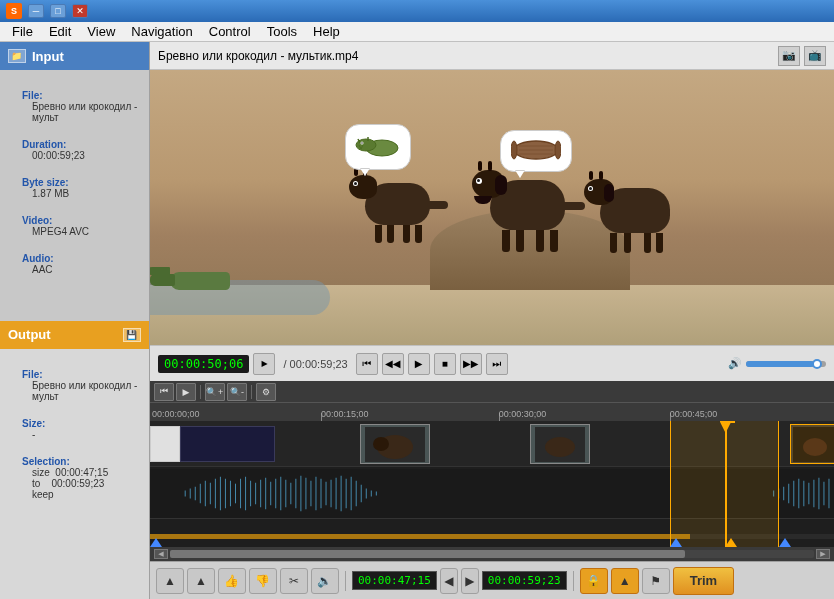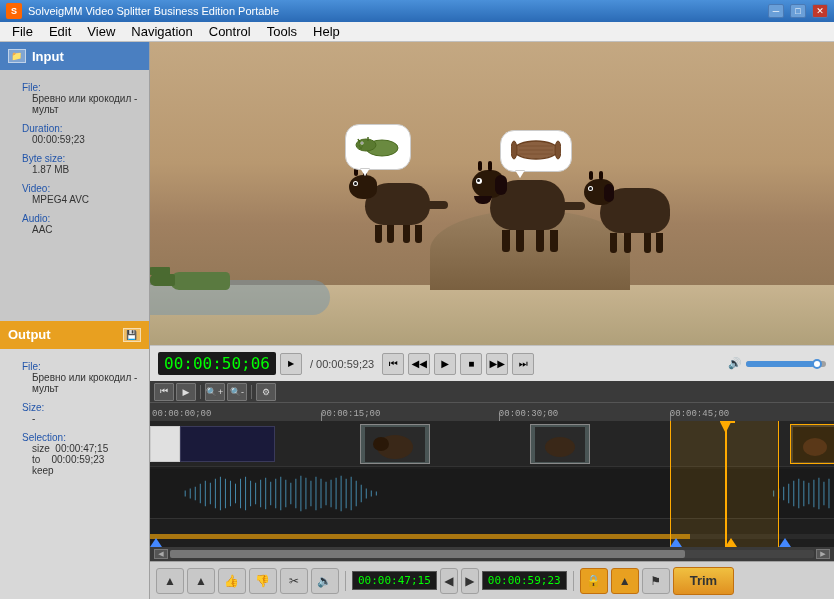--- a/index.html
+++ b/index.html
@@ -97,22 +97,22 @@
     .panel-content {
       padding: 4px 6px;
       font-size: 10px;
       color: #333;
       flex: 1;
     }
     .panel-content.output { background: #d8d8d8; }
 
     .info-label {
       color: #2255aa;
-      font-weight: normal;
-      margin-top: 8px;
+      font-weight: bold;
+      margin-top: 16px;
       display: block;
       padding-left: 16px;
     }
     .info-value {
       color: #333;
       display: block;
       font-size: 10px;
       padding-left: 26px;
     }
 
@@ -206,21 +206,21 @@
       display: flex;
       align-items: center;
       padding: 0 8px;
       gap: 4px;
       border-top: 1px solid #c0c0c0;
     }
     .time-display {
       background: #1a1a1a;
       color: #00ff00;
       font-family: monospace;
-      font-size: 16px;
+      font-size: 12px;
       padding: 2px 6px;
       border-radius: 2px;
       min-width: 80px;
     }
     .ctrl-btn {
       width: 22px; height: 22px;
       background: #d0d0d0;
       border: 1px solid #a0a0a0;
       border-radius: 2px;
       cursor: pointer;
@@ -280,21 +280,20 @@
     .tl-sep { width: 1px; height: 14px; background: #666; margin: 0 2px; }
 
     
     #timeline-ruler {
       height: 18px;
       background: #3a3a3a;
       display: flex;
       align-items: flex-end;
       padding: 0 0 2px 0;
       position: relative;
-      font-family: Liberation Mono, monospace;
     }
     .ruler-mark {
       position: absolute;
       bottom: 2px;
       font-size: 9px;
       color: #aaa;
     }
 
     
     #tracks {
@@ -389,21 +388,20 @@
     
     .waveform-svg { width: 100%; height: 100%; }
   </style>
 </head>
 <body>
 
 <div id="title-bar">
   <div id="title-icon">
     <span>S</span>
   </div>
-  <span id="title-text">SolveigMM Video Splitter Business Edition Portable</span>
   <div class="title-btn">─</div>
   <div class="title-btn">□</div>
   <div class="title-btn close">✕</div>
 </div>
 
 <div id="menu-bar">
   <span class="menu-item">File</span>
   <span class="menu-item">Edit</span>
   <span class="menu-item">View</span>
   <span class="menu-item">Navigation</span>
@@ -450,20 +448,25 @@
       <span class="info-value">
         <span>to</span>&nbsp;&nbsp;&nbsp;
         <span>00:00:59;23</span>
       </span>
       <span class="info-value">keep</span>
     </div>
   </div>
 
   <div id="right-area">
 
+    <div id="video-titlebar">
+      <span id="video-filename">Бревно или крокодил - мультик.mp4</span>
+      <div class="video-title-btn">📷</div>
+      <div class="video-title-btn">📺</div>
+    </div>
 
     <div id="video-preview">
       <div class="scene-bg">
 
         <div class="ground"></div>
 
         <div class="water"></div>
 
         <div style="position:absolute;bottom:55px;left:280px;width:200px;height:80px;background:linear-gradient(to top,#7a6040,#9a8060);border-radius:50% 50% 0 0;"></div>
 

